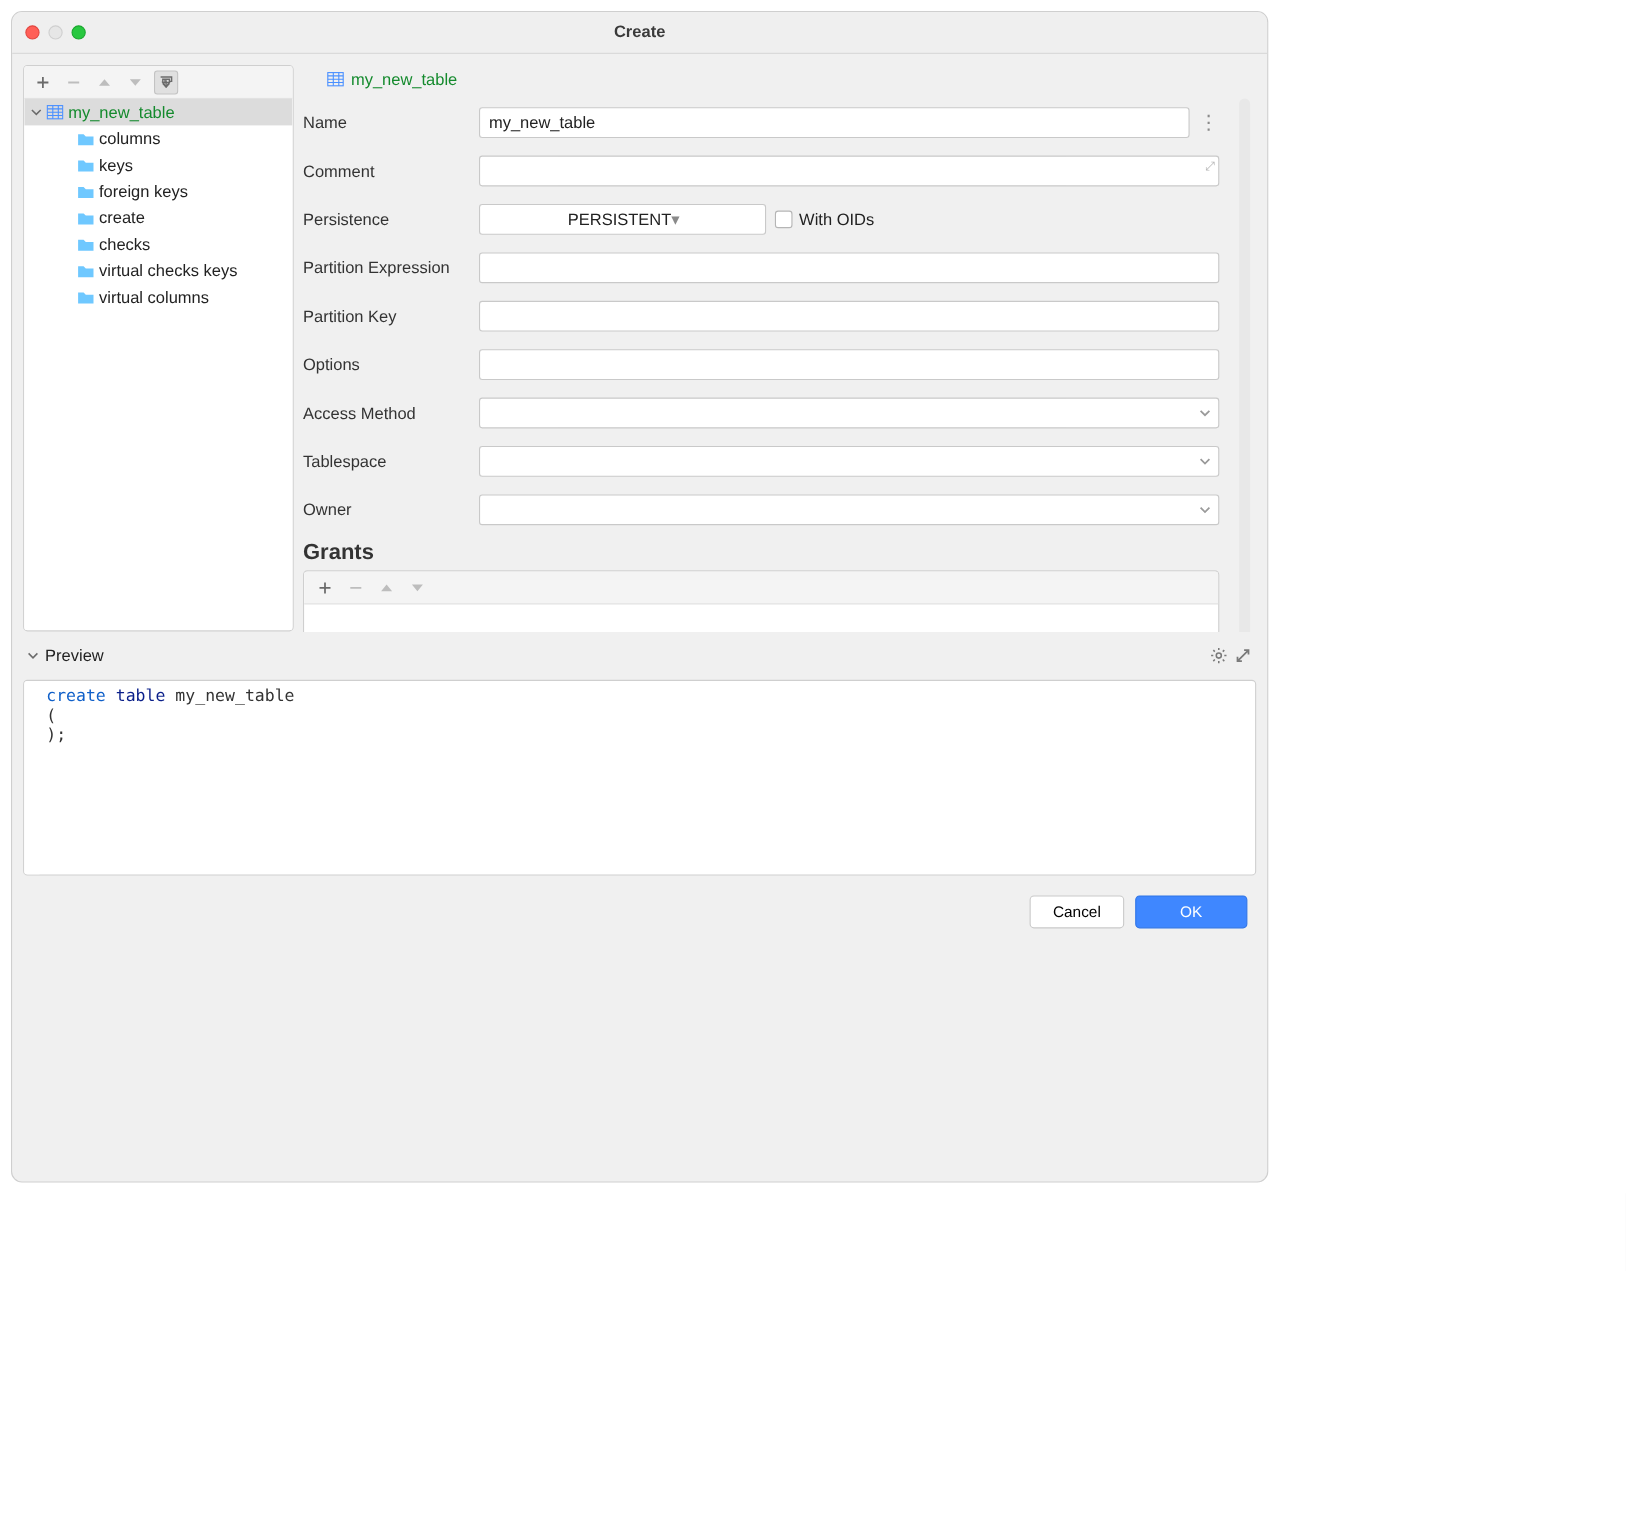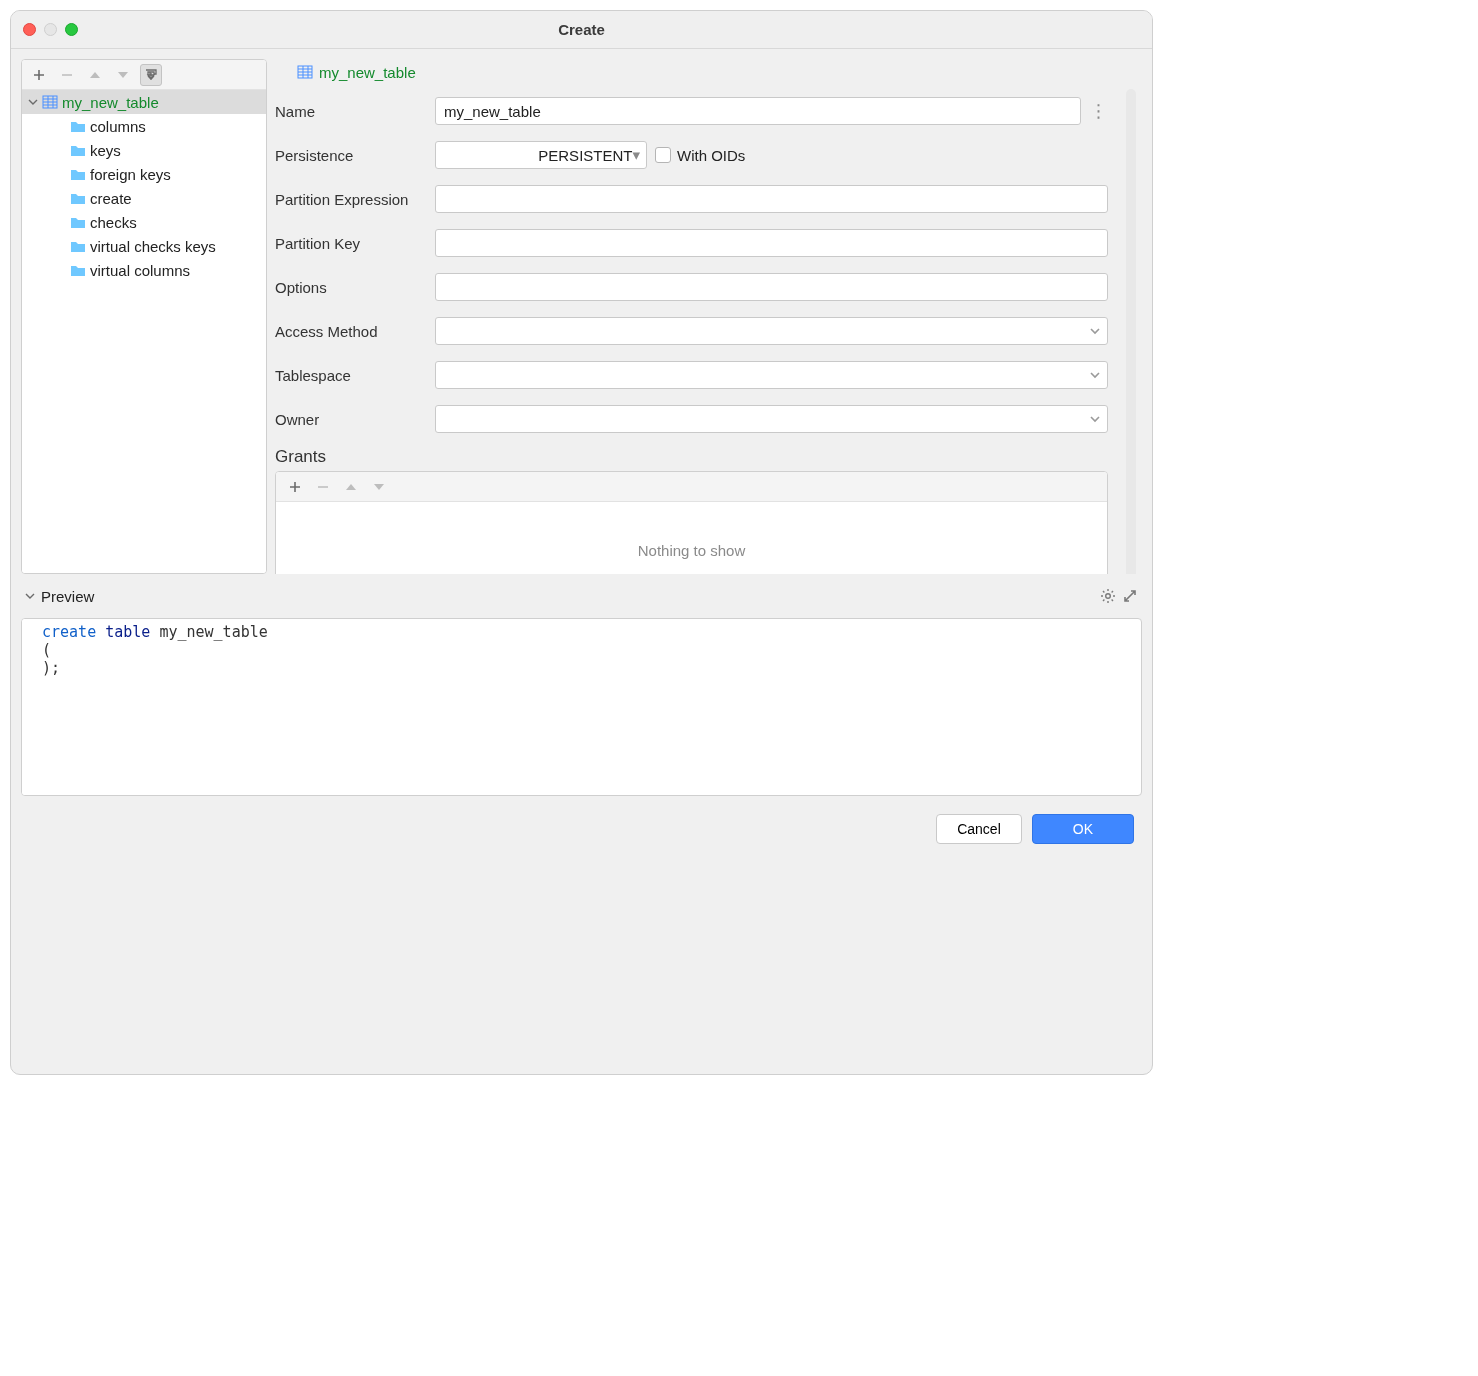--- a/index.html
+++ b/index.html
@@ -31,27 +31,27 @@
   .breadcrumb { height:26px; display:flex; align-items:center; gap:6px; padding-left:22px; color:#148a2d; }
   .form-body { flex:1; overflow:auto; padding:4px 6px 0 0; }
   .frow { display:flex; align-items:center; min-height:44px; }
   .flabel { width:160px; color:#333; }
   .finput-wrap { flex:1; display:flex; align-items:center; gap:8px; }
   input.txt, .select, .combo { height:28px; width:100%; background:#fff; border:1px solid #c9c9c9; border-radius:3px; padding:0 8px; font-size:15px; font-family:inherit; color:#222; }
   .name-input { border:2px solid #4a90ff; border-radius:4px; outline:none; }
   .comment-box { position:relative; }
   .expand-corner { position:absolute; right:4px; top:4px; color:#b8b8b8; font-size:11px; }
   .kebab { width:20px; color:#8a8a8a; text-align:center; font-size:18px; }
-  .select { display:flex; align-items:center; justify-content:flex-end; padding-right:6px; width:212px; }
+  .select { display:flex; align-items:center; justify-content:center; padding-right:6px; width:261px; }
   .chev { color:#8a8a8a; }
   .checkbox { display:flex; align-items:flex-start; gap:6px; }
   .checkbox .box { width:16px; height:16px; border:1px solid #b5b5b5; border-radius:3px; background:#fff; }
   .combo { display:flex; align-items:center; justify-content:space-between; padding-right:6px; }
   .grants-section { margin-top:6px; }
-  .grants-label { font-size:17px; color:#333; margin-bottom:4px; }
+  .grants-label { font-size:20px; color:#333; margin-bottom:4px;font-weight:bold; }
   .grants-box { border:1px solid #cfcfcf; border-radius:4px; background:#fff; height:128px; display:flex; flex-direction:column; overflow:hidden; }
   .grants-toolbar { height:30px; background:#f4f4f4; border-bottom:1px solid #e2e2e2; display:flex; align-items:center; gap:6px; padding:0 8px; }
   .grants-empty { flex:1; display:flex; align-items:center; justify-content:center; color:#8a8a8a; }
   .scrollbar-stub { width:10px; background:#e8e8e8; border-radius:5px; }
 
   .preview-header { display:flex; align-items:center; height:28px; gap:6px; padding:0 4px; }
   .preview-header .spacer { flex:1; }
   .preview-header .ico { color:#7a7a7a; }
   .preview-body { border:1px solid #cfcfcf; background:#fff; border-radius:4px; height:178px; padding:4px 6px; font-family: "SF Mono", Menlo, Consolas, monospace; font-size:15px; color:#333; white-space:pre; overflow:auto; position:relative; }
   .gutter { position:absolute; left:0; top:0; bottom:0; width:14px; background:#fff; }
@@ -208,20 +208,27 @@
             <div style="flex:1;">
 
               <div class="frow">
                 <div class="flabel">Name</div>
                 <div class="finput-wrap">
                   <input class="txt name-input" value="my_new_table" style="">
                   <div class="kebab">⋮</div>
                 </div>
               </div>
 
+              <div class="frow">
+                <div class="flabel">Comment</div>
+                <div class="finput-wrap comment-box">
+                  <input class="txt" value="" style="">
+                  <span class="expand-corner">⤢</span>
+                </div>
+              </div>
 
               <div class="frow">
                 <div class="flabel">Persistence</div>
                 <div class="finput-wrap">
                   <div class="select">
                     <span>PERSISTENT</span>
                     <span class="chev">▾</span>
                   </div>
                   <label class="checkbox">
                     <span class="box"></span>

